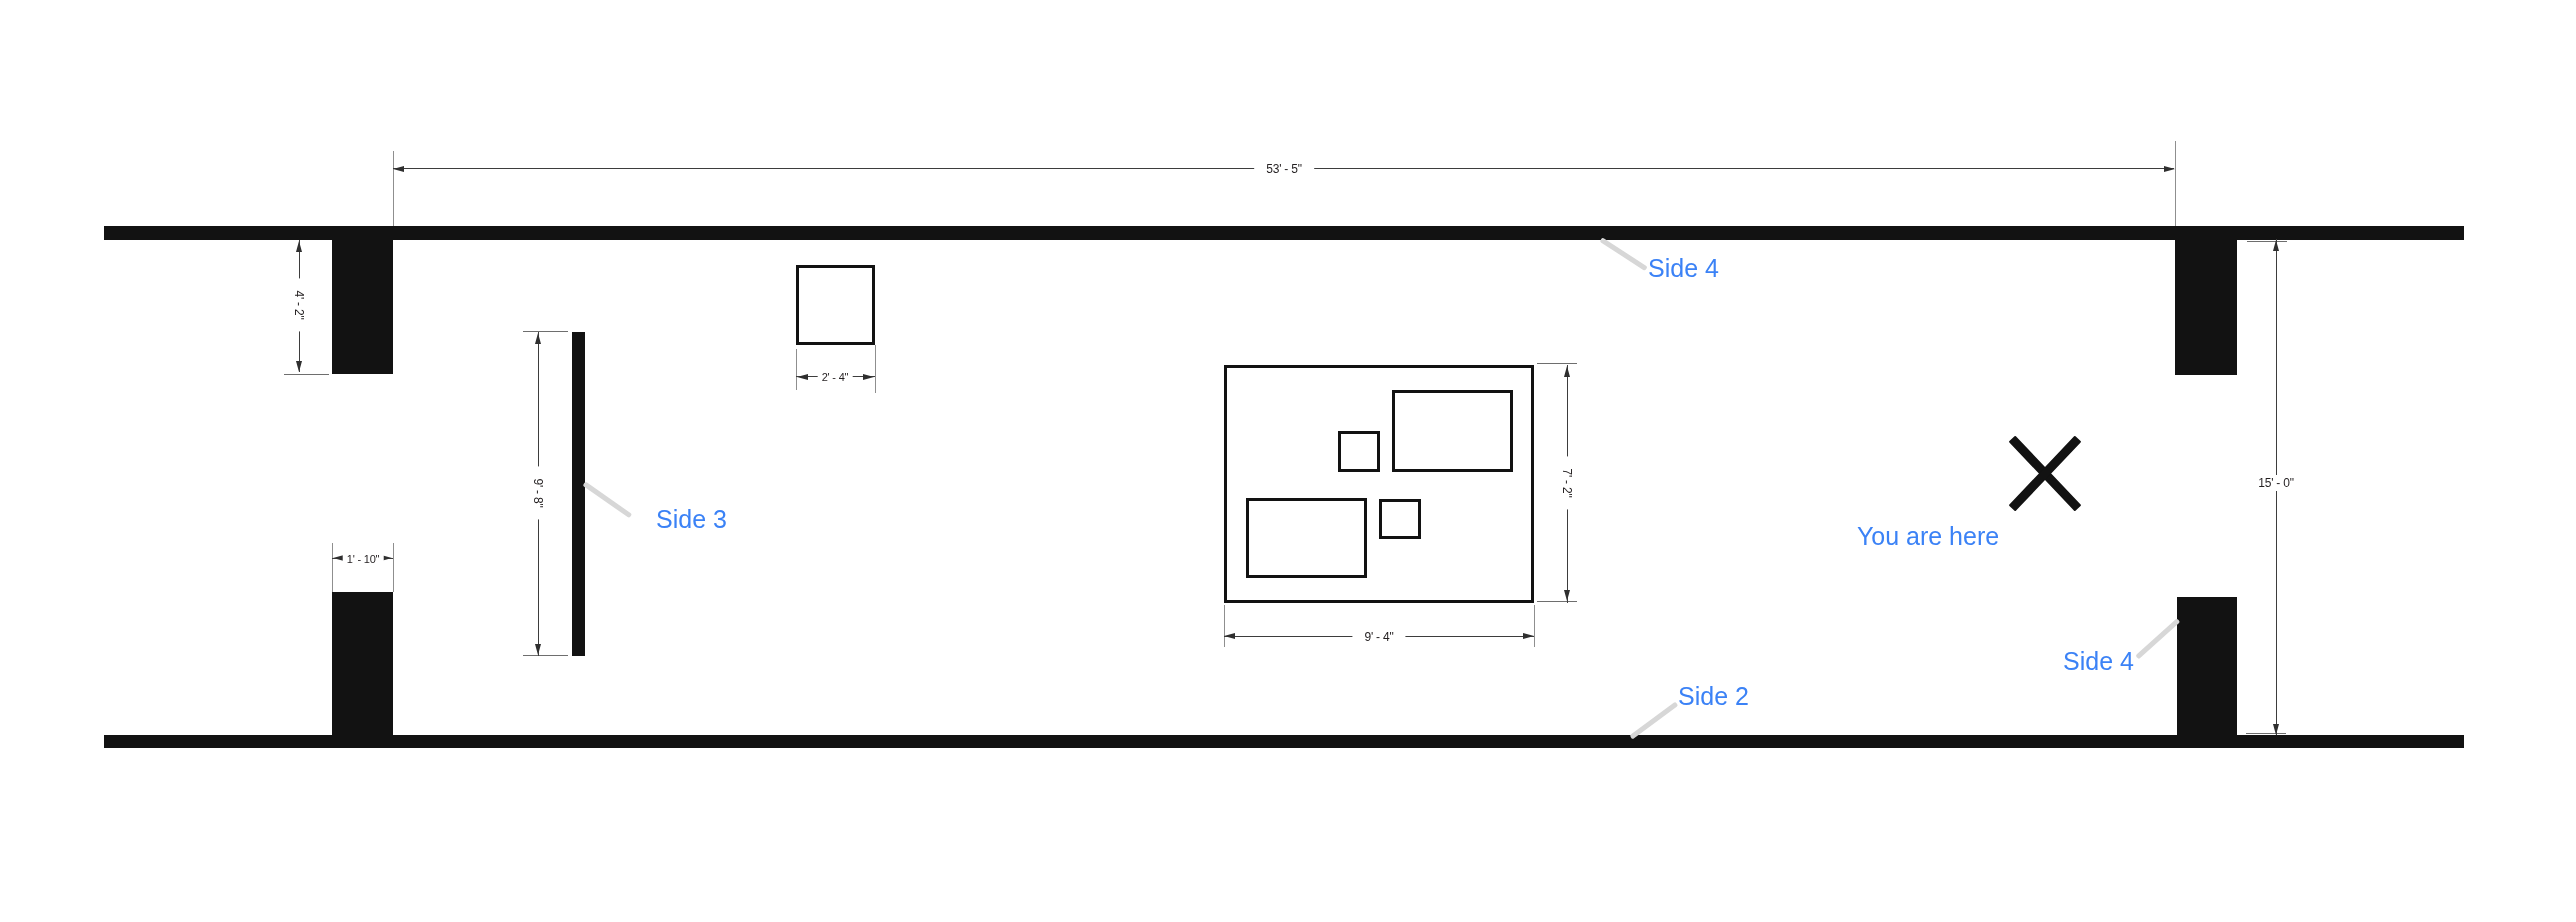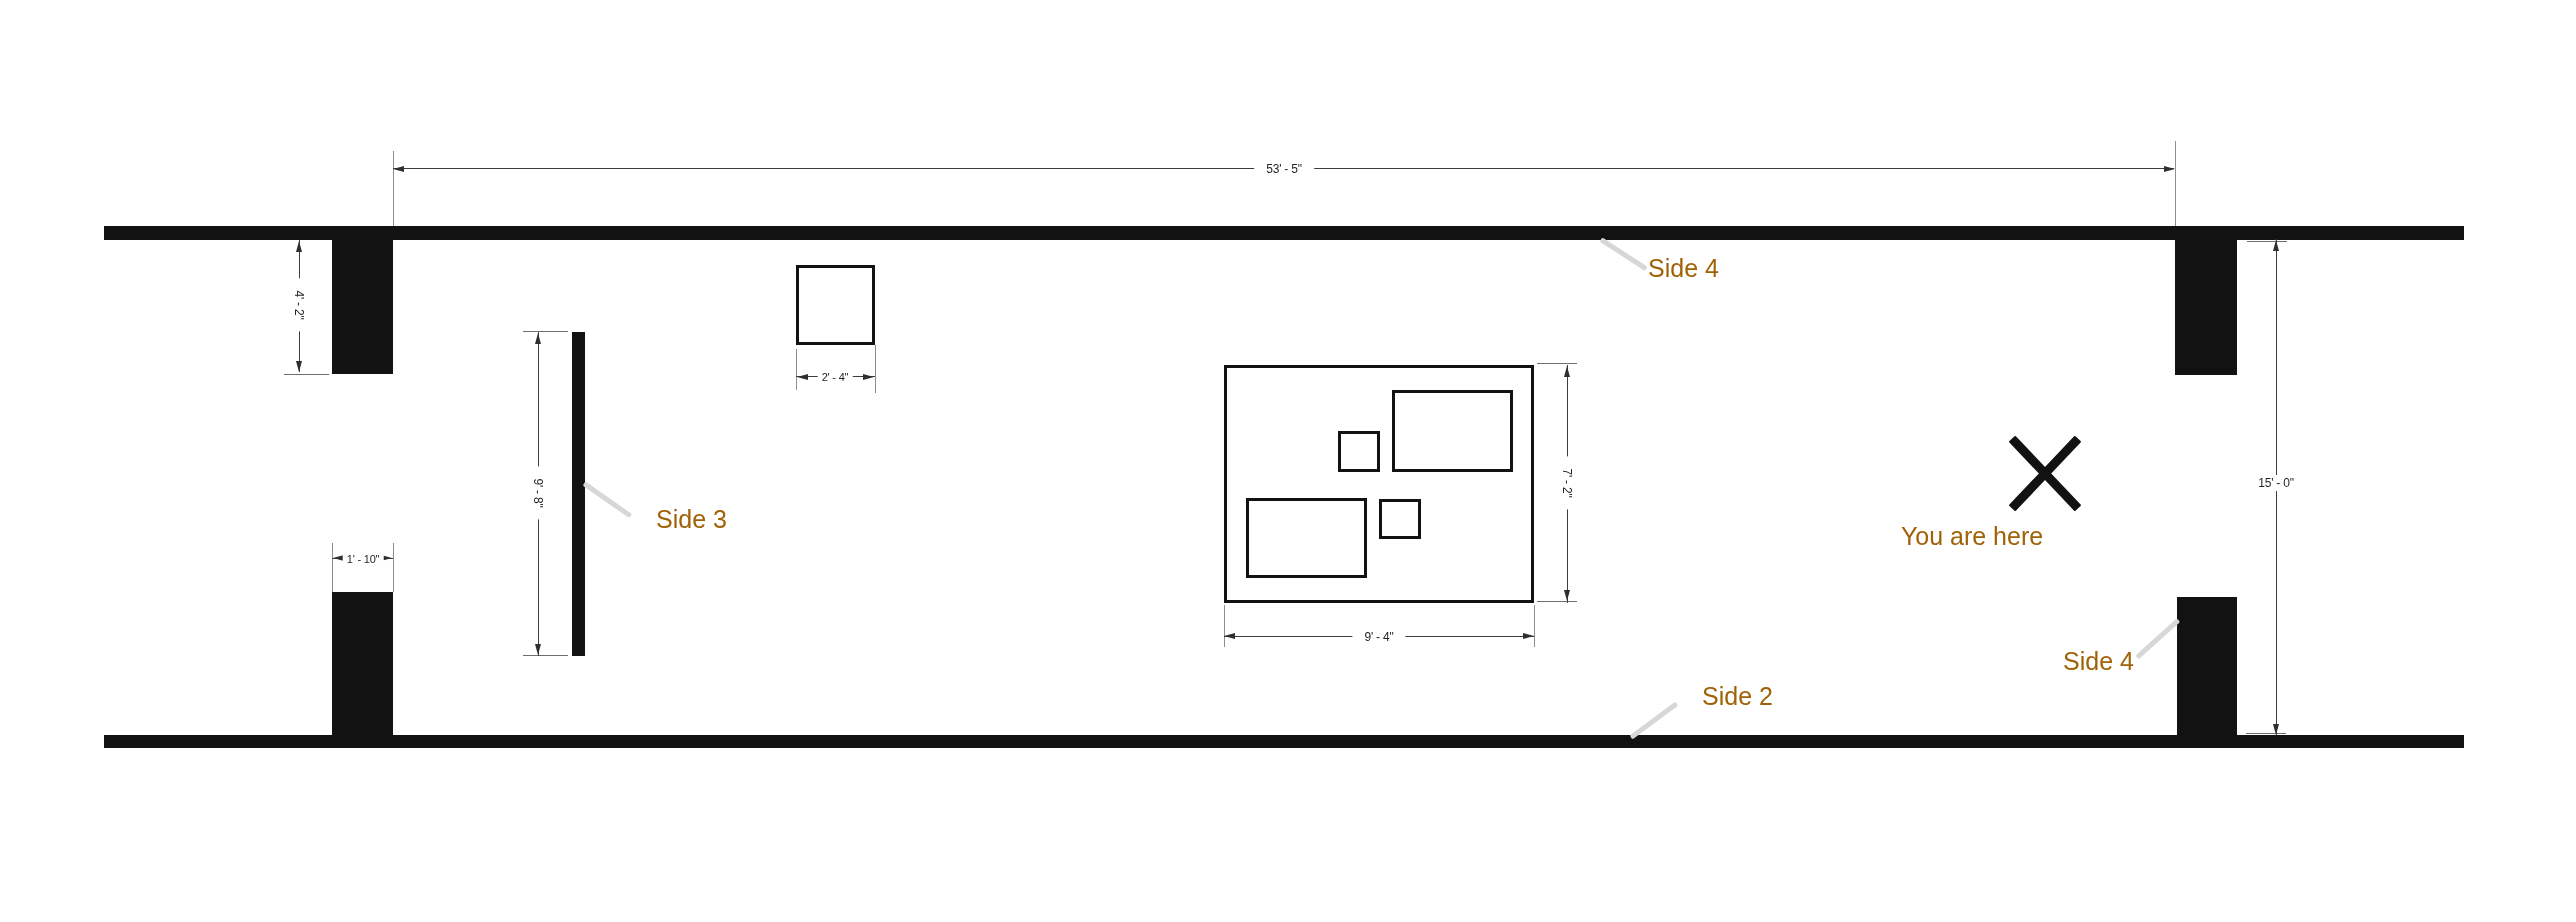--- a/index.html
+++ b/index.html
@@ -14,21 +14,21 @@
   .ar{position:absolute;width:0;height:0;border:solid transparent;}
   .ar-left {border-width:3px 11px 3px 0;border-right-color:#2f2f2f;}
   .ar-right{border-width:3px 0 3px 11px;border-left-color:#2f2f2f;}
   .ar-up   {border-width:0 3px 11px 3px;border-bottom-color:#2f2f2f;}
   .ar-down {border-width:11px 3px 0 3px;border-top-color:#2f2f2f;}
   .dtx{position:absolute;transform:translate(-50%,-50%);font-size:12px;line-height:1;
        letter-spacing:-0.2px;color:#231f20;background:#ffffff;padding:2px 12px;white-space:nowrap;}
   .dtx.small{font-size:11px;padding:1px 4px;}
   .dtx.r90{transform:translate(-50%,-50%) rotate(90deg);}
   .leader{position:absolute;height:5px;background:#d7d7d7;transform-origin:0 50%;border-radius:2px;}
-  .label{position:absolute;font-size:25px;line-height:1.1;color:#a16207;white-space:nowrap;}
+  .label{position:absolute;font-size:25px;line-height:1.1;color:#3b82f6;white-space:nowrap;}
   .xbar{position:absolute;width:96px;height:9px;background:#121212;border-radius:1px;}
 </style>
 </head>
 <body>
 
 <div class="plan">
 
   <div class="wall" style="left:104px;top:226px;width:2360px;height:14px;"></div>
   <div class="wall" style="left:104px;top:735px;width:2360px;height:13px;"></div>
 
@@ -43,30 +43,30 @@
 
   <div class="box" style="left:1224px;top:365px;width:310px;height:238px;">
     <div class="box" style="left:165px;top:22px;width:121px;height:82px;"></div>
     <div class="box" style="left:111px;top:63px;width:42px;height:41px;"></div>
     <div class="box" style="left:19px;top:130px;width:121px;height:80px;"></div>
     <div class="box" style="left:152px;top:131px;width:42px;height:40px;"></div>
   </div>
 
   <div class="xbar" style="left:1997px;top:469px;transform:rotate(46.5deg);"></div>
   <div class="xbar" style="left:1997px;top:469px;transform:rotate(-46.5deg);"></div>
-  <div class="label" style="left:1972px;top:523px;transform:translateX(-50%);text-align:right;">You are here</div>
+  <div class="label" style="left:1928px;top:523px;transform:translateX(-50%);text-align:right;">You are here</div>
 
   <div class="leader" style="left:1601px;top:237px;width:54px;transform:rotate(33deg);"></div>
   <div class="label" style="left:1648px;top:255px;">Side 4</div>
 
   <div class="leader" style="left:584px;top:481px;width:57px;transform:rotate(35deg);"></div>
   <div class="label" style="left:656px;top:506px;">Side 3</div>
 
   <div class="leader" style="left:1631px;top:735px;width:57px;transform:rotate(-36.5deg);"></div>
-  <div class="label" style="left:1678px;top:683px;margin-left:24px;">Side 2</div>
+  <div class="label" style="left:1678px;top:683px;">Side 2</div>
 
   <div class="leader" style="left:2137px;top:655px;width:56px;transform:rotate(-42deg);"></div>
   <div class="label" style="left:2063px;top:648px;">Side 4</div>
 
   <div class="vline ext" style="left:393px;top:151px;height:75px;"></div>
   <div class="vline ext" style="left:2175px;top:141px;height:85px;"></div>
   <div class="hline" style="left:393px;top:168px;width:1781px;"></div>
   <div class="ar ar-left" style="left:393px;top:166px;"></div>
   <div class="ar ar-right" style="left:2164px;top:166px;"></div>
   <div class="dtx" style="left:1284px;top:169px;">53' - 5"</div>

